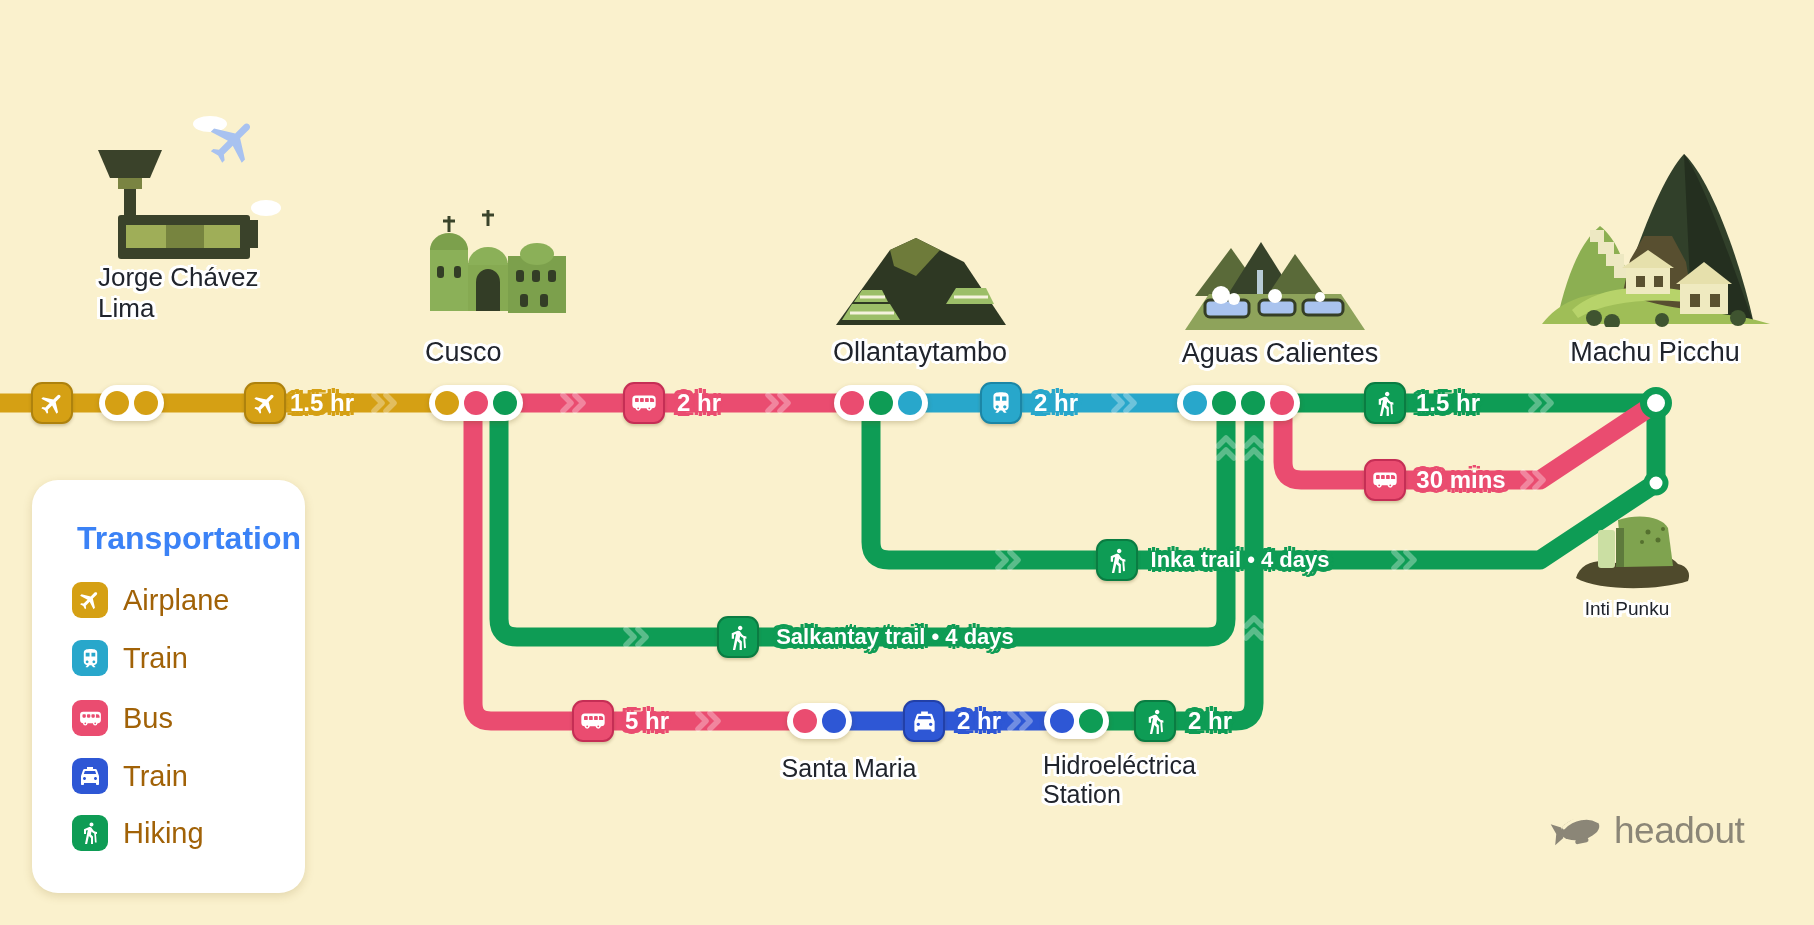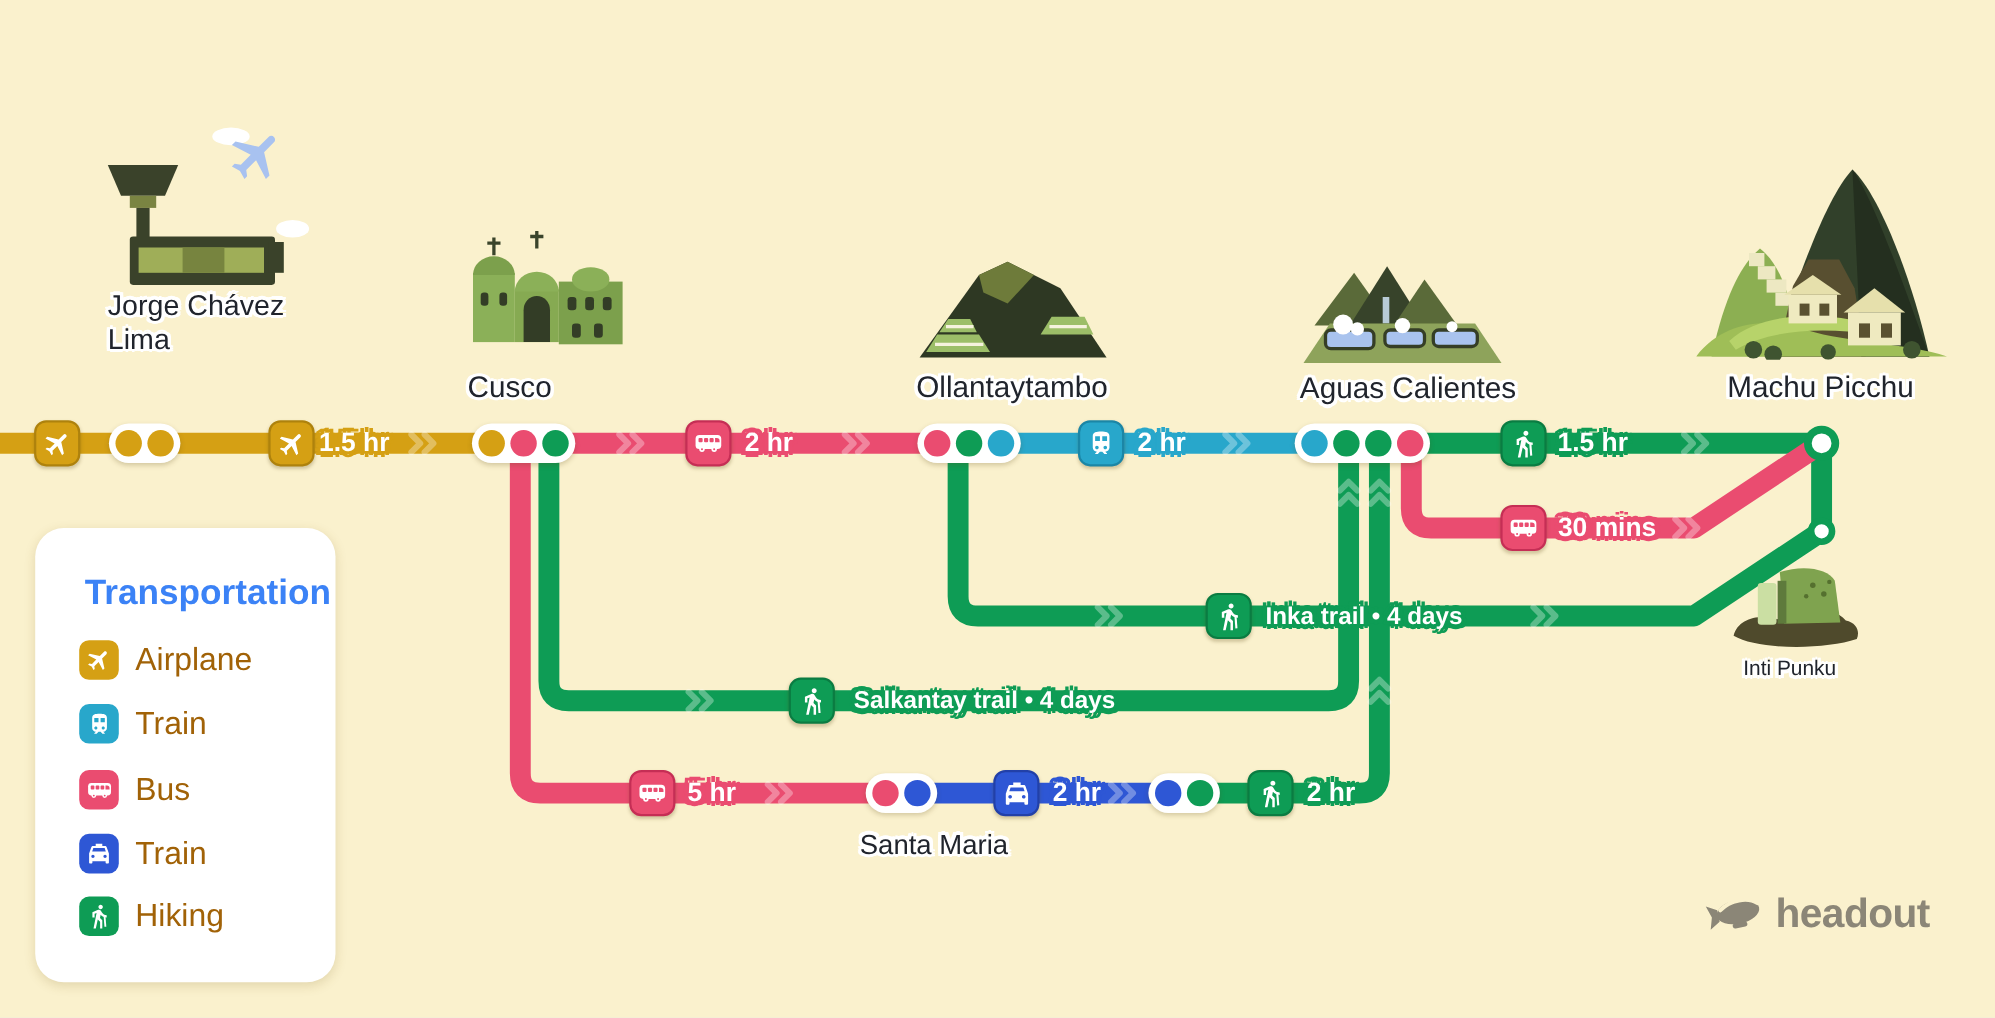--- a/index.html
+++ b/index.html
@@ -46,21 +46,21 @@
   .h-blue{text-shadow:-4px -4px 0 var(--blue),4px -4px 0 var(--blue),-4px 4px 0 var(--blue),4px 4px 0 var(--blue),-5px 0 0 var(--blue),5px 0 0 var(--blue),0 -5px 0 var(--blue),0 5px 0 var(--blue)}
   
   .legend{position:absolute;left:32px;top:480px;width:273px;height:413px;background:var(--card);
           border-radius:26px;box-shadow:0 3px 10px rgba(120,95,30,.18)}
   .legend-title{position:absolute;left:45px;top:40px;font-size:32px;font-weight:800;color:#3b82f6}
   .lrow{position:absolute;left:40px;display:flex;align-items:center;gap:15px}
   .lbadge{width:36px;height:36px;border-radius:9px;display:flex;align-items:center;justify-content:center}
   .lrow span{font-size:29px;color:#a16207}
   
   .logo{position:absolute;left:1550px;top:808px;display:flex;align-items:center;gap:10px}
-  .logo span{font-size:37px;font-weight:700;color:var(--logo-gray);letter-spacing:-.5px}
+  .logo span{font-size:37px;font-weight:400;color:var(--logo-gray);letter-spacing:-.5px}
 </style>
 </head>
 <body>
 
 <div class="canvas">
 
   <svg class="net" width="1814" height="925" viewBox="0 0 1814 925">
     <path class="ln green" d="M499,403 V619 Q499,637 517,637 H1208 Q1226,637 1226,619 V403"></path>
     <path class="ln green" d="M871,403 V542 Q871,560 889,560 H1540 L1656,483 V403"></path>
     <path class="ln green" d="M1092,721 H1236 Q1254,721 1254,703 V403"></path>
@@ -342,20 +342,24 @@
   <div class="city" style="left:98px;top:262px;font-size:26px">
     <div>Jorge Chávez</div>
     <div>Lima</div>
   </div>
   <div class="city" style="left:425px;top:337px">Cusco</div>
   <div class="city ctr" style="left:920px;top:337px">Ollantaytambo</div>
   <div class="city ctr" style="left:1280px;top:338px">Aguas Calientes</div>
   <div class="city ctr" style="left:1655px;top:337px">Machu Picchu</div>
   <div class="city ctr" style="left:1627px;top:593px;font-size:19px">Inti Punku</div>
   <div class="city ctr" style="left:849px;top:753px;font-size:25px">Santa Maria</div>
+  <div class="city" style="left:1043px;top:751px;font-size:25px;line-height:29px">
+    <div>Hidroeléctrica</div>
+    <div>Station</div>
+  </div>
 
   <div class="legend">
     <div class="legend-title">Transportation</div>
     <div class="lrow" style="top:102px">
       <div class="lbadge b-yellow">
         <svg width="24" height="24" viewBox="0 0 24 24">
             <g transform="rotate(45 12 12)">
               <path fill="#fff" d="M21,16v-2l-8-5V3.5C13,2.67,12.33,2,11.5,2S10,2.67,10,3.5V9l-8,5v2l8-2.5V19l-2,1.5V22l3.5-1,3.5,1v-1.5L13,19v-5.5L21,16z"></path>
             </g>
           </svg>

